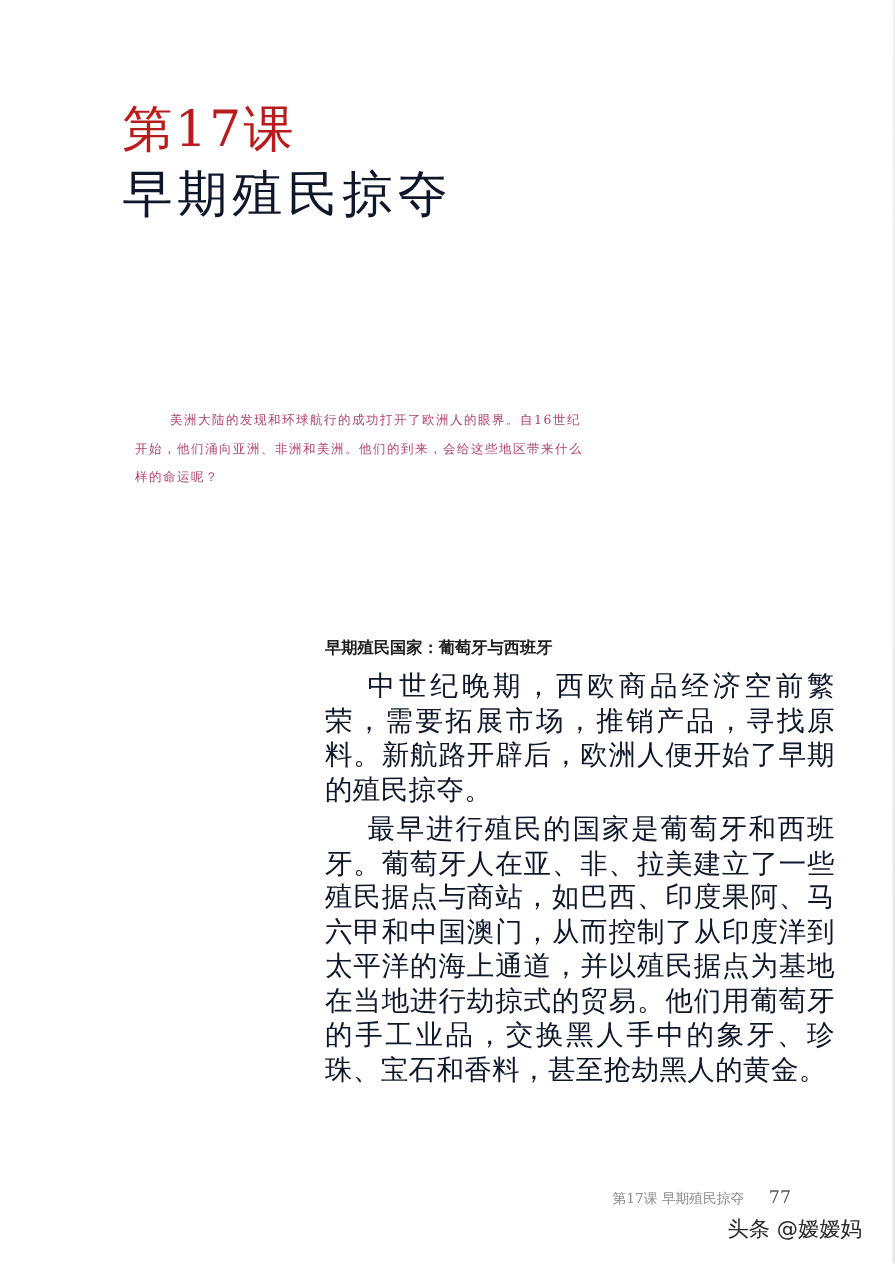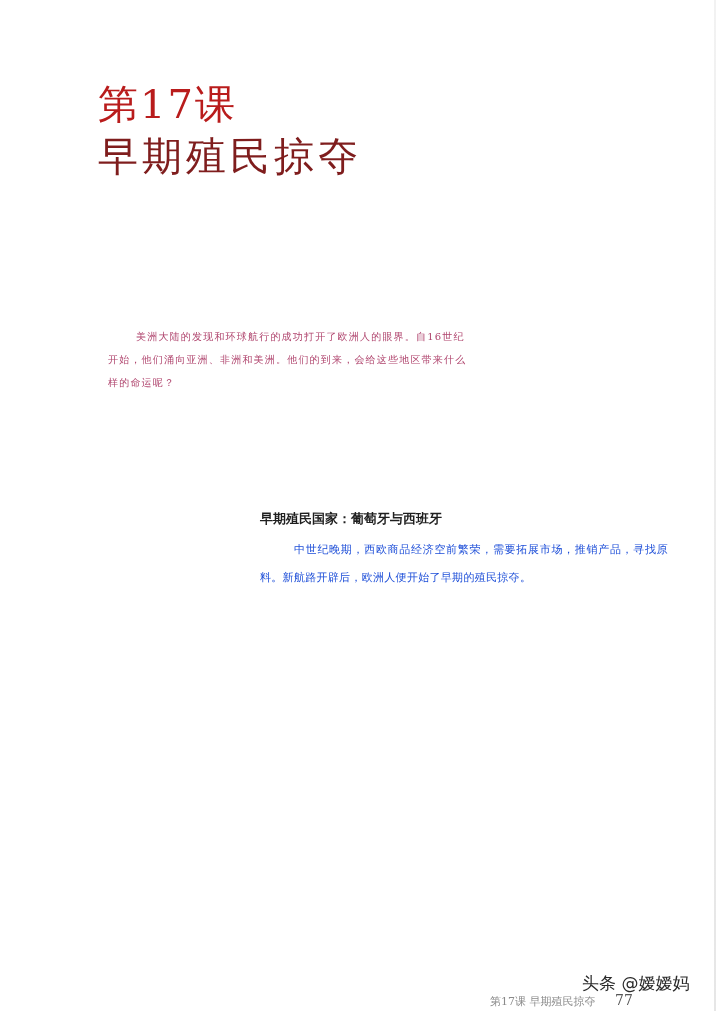--- a/index.html
+++ b/index.html
@@ -12,43 +12,43 @@
     position: absolute; right: 0; top: 0; width: 2px; height: 1011px;
     background: linear-gradient(to bottom, #f2f2f2, #e6e6e6);
   }
   .lesson-num {
     position: absolute; left: 98px; top: 80px;
     font-size: 40px; letter-spacing: 2px; color: #b91c1c;
     font-family: "DejaVu Serif", serif; line-height: 48px;
   }
   .lesson-title {
     position: absolute; left: 98px; top: 132px;
-    font-size: 40px; letter-spacing: 4px; color: #7f1d1d;
+    font-size: 40px; letter-spacing: 4px; color: #0f172a;
     font-family: "DejaVu Serif", serif; line-height: 48px;
   }
   .intro {
     position: absolute; left: 108px; top: 325px; width: 362px;
     font-size: 10px; line-height: 23px; color: #b0456e;
     font-family: "DejaVu Serif", serif; letter-spacing: 1.2px;
     text-indent: 28px;
   }
   .section {
     position: absolute; left: 260px; top: 506px; width: 408px;
   }
   .section-heading {
     font-family: "DejaVu Sans", sans-serif; font-weight: bold;
     font-size: 13px; line-height: 26px; color: #1f1f1f; margin: 0 0 4px 0;
   }
   .para {
-    font-size: 11px; line-height: 27.5px; color: #1d4ed8;
+    font-size: 22px; line-height: 27.5px; color: #0f172a;
     text-indent: 34px; margin: 0 0 4px 0; text-align: justify;
     font-family: "DejaVu Serif", serif; letter-spacing: 0.3px;
   }
   .footer {
-    position: absolute; left: 490px; top: 992px;
+    position: absolute; left: 490px; top: 950px;
     font-size: 11px; color: #8a8a8a; font-family: "DejaVu Serif", serif; text-align: center;
   }
   .footer .page-num { font-size: 14px; margin-left: 16px; color: #555; }
   .watermark {
     position: absolute; left: 582px; top: 972px;
     font-size: 17px; color: #2a2a2a; font-family: "DejaVu Sans", sans-serif;
     text-shadow: 0 0 2px #fff;
   }
 </style>
 </head>
@@ -57,20 +57,21 @@
 <div class="page-edge-right"></div>
 
 <h1 class="lesson-num" style="margin:0;font-weight:normal;">第17课</h1>
 <h1 class="lesson-title" style="margin:0;font-weight:normal;">早期殖民掠夺</h1>
 
 <p class="intro" style="margin:0;">美洲大陆的发现和环球航行的成功打开了欧洲人的眼界。自16世纪开始，他们涌向亚洲、非洲和美洲。他们的到来，会给这些地区带来什么样的命运呢？</p>
 
 <div class="section">
   <h2 class="section-heading">早期殖民国家：葡萄牙与西班牙</h2>
   <p class="para">中世纪晚期，西欧商品经济空前繁荣，需要拓展市场，推销产品，寻找原料。新航路开辟后，欧洲人便开始了早期的殖民掠夺。</p>
+  <p class="para">最早进行殖民的国家是葡萄牙和西班牙。葡萄牙人在亚、非、拉美建立了一些殖民据点与商站，如巴西、印度果阿、马六甲和中国澳门，从而控制了从印度洋到太平洋的海上通道，并以殖民据点为基地在当地进行劫掠式的贸易。他们用葡萄牙的手工业品，交换黑人手中的象牙、珍珠、宝石和香料，甚至抢劫黑人的黄金。</p>
 </div>
 
 <div class="footer">
   <span>第17课  早期殖民掠夺</span>
   <span class="page-num">77</span>
 </div>
 
 <div class="watermark">头条 @嫒嫒妈</div>
 
 </body></html>

